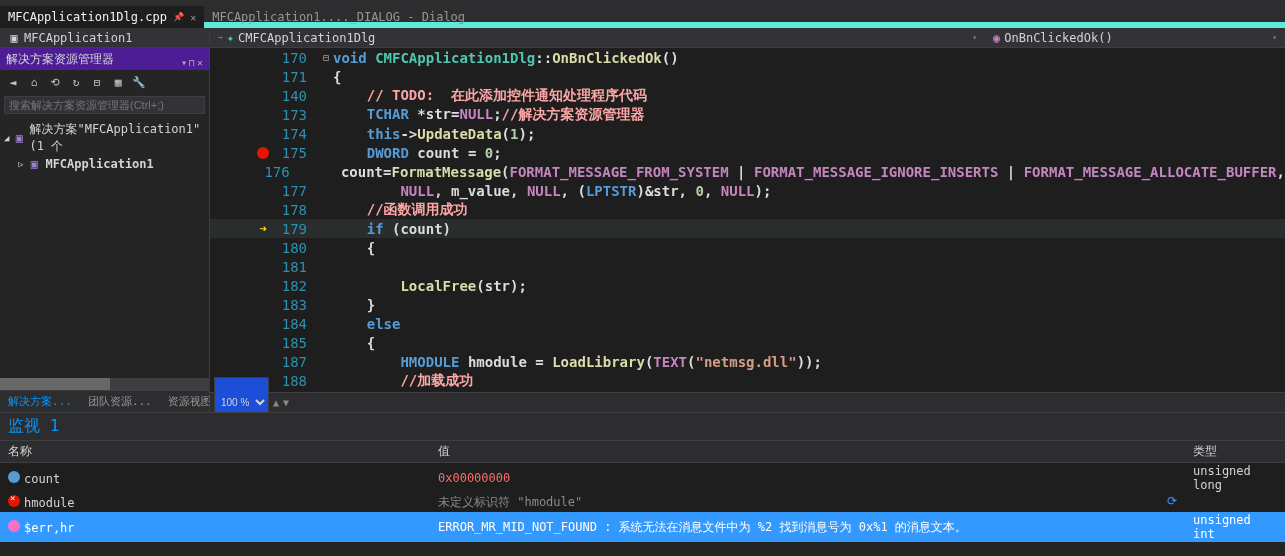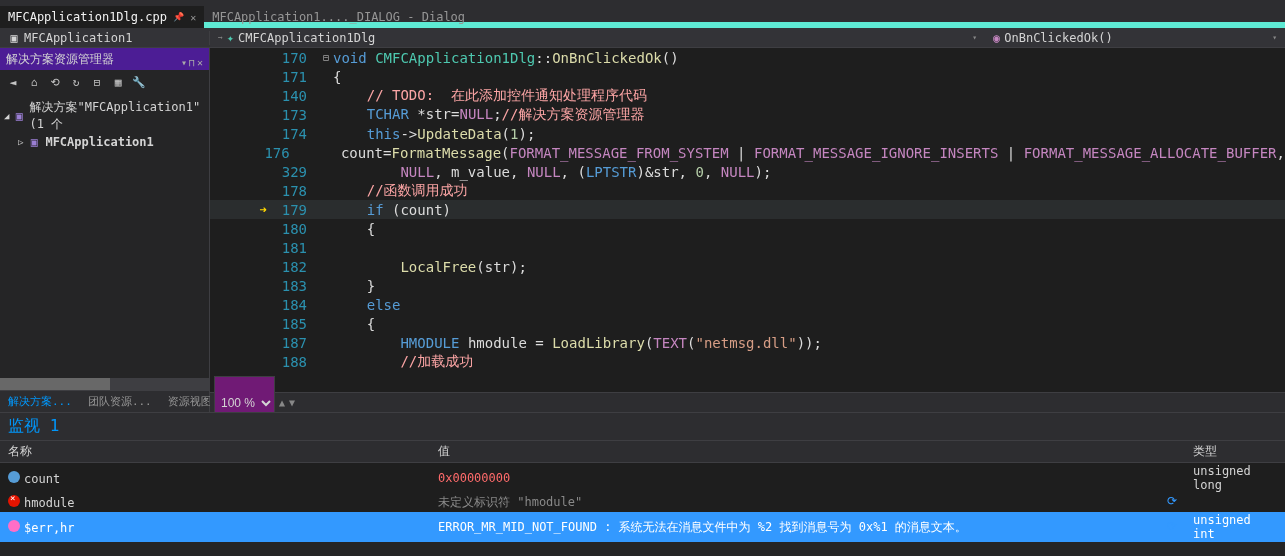--- a/index.html
+++ b/index.html
@@ -33,30 +33,30 @@
 .editor-area { flex: 1; display: flex; flex-direction: column; background: #1e1e1e; overflow: hidden; }
 .code-area { flex: 1; display: flex; overflow: auto; font-family: Consolas, monospace; font-size: 14px; }
 .line-row { display: flex; height: 19px; align-items: center; white-space: pre; padding-left: 43px; }
 .bp-col { width: 20px; display: flex; justify-content: center; }
 .bp-dot { width: 12px; height: 12px; background: #e51400; border-radius: 50%; }
 .arrow-cur { color: #ffd700; font-size: 12px; }
 .ln-col { width: 40px; text-align: right; color: #2b91af; padding-right: 6px; }
 .mod-col { width: 6px; }
 .mod-green { background: #6fb95f; }
 .fold-col { width: 14px; color: #a0a0a0; font-size: 10px; text-align: center; }
-.code-col { flex: 1; color: #dcdcdc; }
+.code-col { flex: 1; color: #dcdcdc; font-weight: bold; }
 .kw { color: #569cd6; }
 .type { color: #4ec9b0; }
 .fn { color: #dcdcaa; }
 .str { color: #d69d85; }
 .cm { color: #fca5a5; }
 .num { color: #b5cea8; }
 .mac { color: #c586c0; }
 .zoom-bar { display: flex; align-items: center; height: 20px; background: #2d2d30; border-top: 1px solid #3e3e42; gap: 4px; padding: 0 4px; }
-.zoom-select { background: #701a75; color: #d4d4d4; border: 1px solid #3e3e42; font-size: 12px; padding: 18px 2px; }
+.zoom-select { background: #1d4ed8; color: #d4d4d4; border: 1px solid #3e3e42; font-size: 10px; padding: 18px 2px; }
 .zoom-nav { color: #888; font-size: 10px; cursor: pointer; }
 .watch-panel { background: #1e1e1e; border-top: 1px solid #3e3e42; }
 .watch-header { background: #2d2d30; color: #0097fb; padding: 3px 8px; font-size: 16px; }
 .watch-table { width: 100%; border-collapse: collapse; font-size: 12px; table-layout: fixed; }
 .watch-table th { text-align: left; padding: 2px 8px; background: #2d2d30; color: #d4d4d4; font-weight: normal; border-top: 1px solid #3e3e42; border-bottom: 1px solid #3e3e42; }
 .watch-table td { padding: 1px 8px; color: #d4d4d4; }
 .watch-table tr.selected { background: #3399ff; color: #fff; }
 .watch-table tr.selected td { color: #fff; }
 .watch-icon { width: 12px; height: 12px; display: inline-block; margin-right: 4px; }
 .wi-blue { background: #569cd6; border-radius: 50%; }
@@ -116,20 +116,23 @@
       </div>
       <div class="sidebar-toolbar">
         <span class="tb-btn">◄</span>
         <span class="tb-btn">⌂</span>
         <span class="tb-btn">⟲</span>
         <span class="tb-btn">↻</span>
         <span class="tb-btn">⊟</span>
         <span class="tb-btn">▦</span>
         <span class="tb-btn">🔧</span>
       </div>
+      <div class="sidebar-search">
+        <input type="text" placeholder="搜索解决方案资源管理器(Ctrl+;)" style="">
+      </div>
       <div class="sidebar-tree">
         <div class="tree-item solution">
           <span style="font-size:9px;">◢</span>
           <span class="tree-icon" style="color:#9b7fd4;">▣</span>
           <span>解决方案"MFCApplication1"(1 个</span>
         </div>
         <div class="tree-item project">
           <span style="font-size:9px;">▷</span>
           <span class="tree-icon" style="color:#9b7fd4;">▣</span>
           <span>MFCApplication1</span>
@@ -146,22 +149,23 @@
     </div>
 
     <div class="editor-area">
       <div class="code-area" id="code-area">
           <div style="width: 100%;">
             <div class="line-row"><div class="bp-col"></div><div class="ln-col">170</div><div class="mod-col"></div><div class="fold-col">⊟</div><div class="code-col"><span class="kw">void</span> <span class="type">CMFCApplication1Dlg</span>::<span class="fn">OnBnClickedOk</span>()</div></div>
             <div class="line-row"><div class="bp-col"></div><div class="ln-col">171</div><div class="mod-col"></div><div class="fold-col"></div><div class="code-col">{</div></div>
             <div class="line-row"><div class="bp-col"></div><div class="ln-col">140</div><div class="mod-col"></div><div class="fold-col"></div><div class="code-col">    <span class="cm">// TODO:  在此添加控件通知处理程序代码</span></div></div>
             <div class="line-row"><div class="bp-col"></div><div class="ln-col">173</div><div class="mod-col"></div><div class="fold-col"></div><div class="code-col">    <span class="kw">TCHAR</span> *str=<span class="mac">NULL</span>;<span class="cm">//解决方案资源管理器</span></div></div>
             <div class="line-row"><div class="bp-col"></div><div class="ln-col">174</div><div class="mod-col mod-green"></div><div class="fold-col"></div><div class="code-col">    <span class="kw">this</span>-&gt;<span class="fn">UpdateData</span>(<span class="num">1</span>);</div></div>
+            <div class="line-row"><div class="bp-col"><div class="bp-dot"></div></div><div class="ln-col">175</div><div class="mod-col"></div><div class="fold-col"></div><div class="code-col">    <span class="kw">DWORD</span> count = <span class="num">0</span>;</div></div>
             <div class="line-row"><div class="bp-col"></div><div class="ln-col">176</div><div class="mod-col"></div><div class="fold-col"></div><div class="code-col">    count=<span class="fn">FormatMessage</span>(<span class="mac">FORMAT_MESSAGE_FROM_SYSTEM</span> | <span class="mac">FORMAT_MESSAGE_IGNORE_INSERTS</span> | <span class="mac">FORMAT_MESSAGE_ALLOCATE_BUFFER</span>,</div></div>
-            <div class="line-row"><div class="bp-col"></div><div class="ln-col">329</div><div class="mod-col"></div><div class="fold-col"></div><div class="code-col">        <span class="mac">NULL</span>, m_value, <span class="mac">NULL</span>, (<span class="kw">LPTSTR</span>)&amp;str, <span class="num">0</span>, <span class="mac">NULL</span>);</div></div>
+            <div class="line-row"><div class="bp-col"></div><div class="ln-col">177</div><div class="mod-col"></div><div class="fold-col"></div><div class="code-col">        <span class="mac">NULL</span>, m_value, <span class="mac">NULL</span>, (<span class="kw">LPTSTR</span>)&amp;str, <span class="num">0</span>, <span class="mac">NULL</span>);</div></div>
             <div class="line-row"><div class="bp-col"></div><div class="ln-col">178</div><div class="mod-col"></div><div class="fold-col"></div><div class="code-col">    <span class="cm">//函数调用成功</span></div></div>
             <div class="line-row" style="background: rgb(42, 45, 46);"><div class="bp-col"><span class="arrow-cur">➜</span></div><div class="ln-col">179</div><div class="mod-col"></div><div class="fold-col"></div><div class="code-col">    <span class="kw">if</span> (count)</div></div>
             <div class="line-row"><div class="bp-col"></div><div class="ln-col">180</div><div class="mod-col"></div><div class="fold-col"></div><div class="code-col">    {</div></div>
             <div class="line-row"><div class="bp-col"></div><div class="ln-col">181</div><div class="mod-col mod-green"></div><div class="fold-col"></div></div>
             <div class="line-row"><div class="bp-col"></div><div class="ln-col">182</div><div class="mod-col mod-green"></div><div class="fold-col"></div><div class="code-col">        <span class="fn">LocalFree</span>(str);</div></div>
             <div class="line-row"><div class="bp-col"></div><div class="ln-col">183</div><div class="mod-col mod-green"></div><div class="fold-col"></div><div class="code-col">    }</div></div>
             <div class="line-row"><div class="bp-col"></div><div class="ln-col">184</div><div class="mod-col"></div><div class="fold-col"></div><div class="code-col">    <span class="kw">else</span></div></div>
             <div class="line-row"><div class="bp-col"></div><div class="ln-col">185</div><div class="mod-col"></div><div class="fold-col"></div><div class="code-col">    {</div></div>
             <div class="line-row"><div class="bp-col"></div><div class="ln-col">187</div><div class="mod-col"></div><div class="fold-col"></div><div class="code-col">        <span class="kw">HMODULE</span> hmodule = <span class="fn">LoadLibrary</span>(<span class="mac">TEXT</span>(<span class="str">"netmsg.dll"</span>));</div></div>
             <div class="line-row"><div class="bp-col"></div><div class="ln-col">188</div><div class="mod-col"></div><div class="fold-col"></div><div class="code-col">        <span class="cm">//加载成功</span></div></div>

